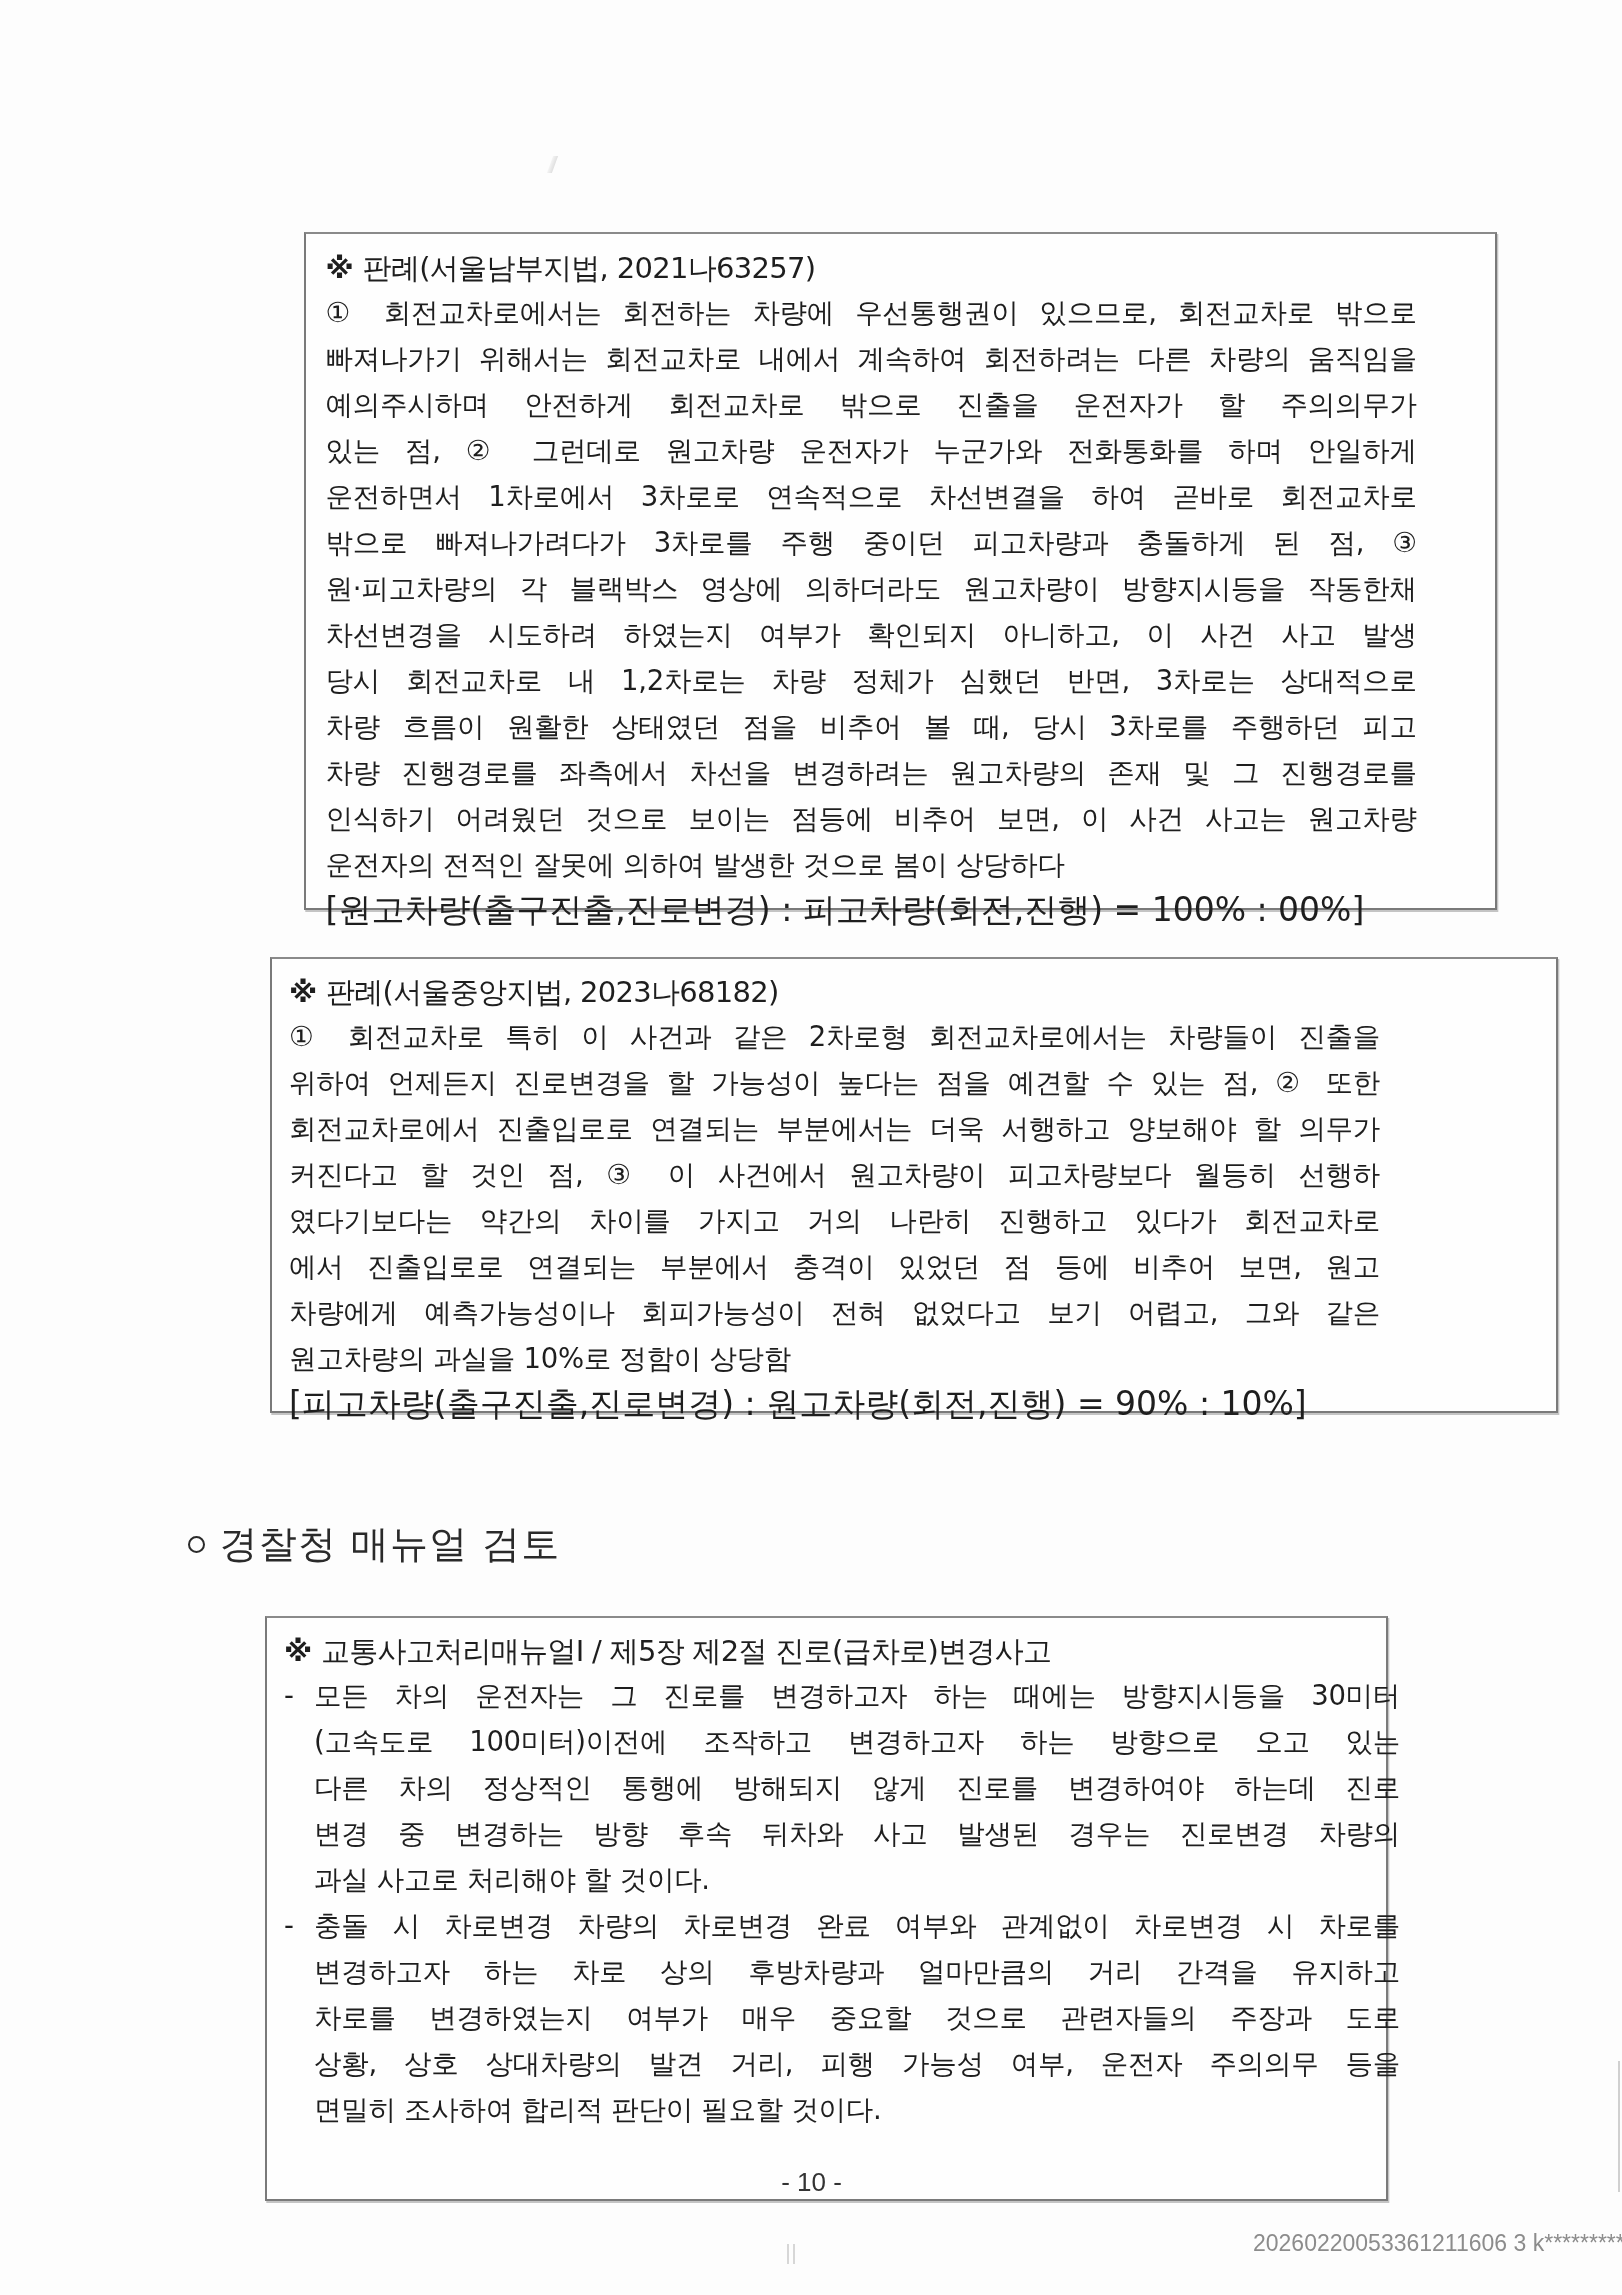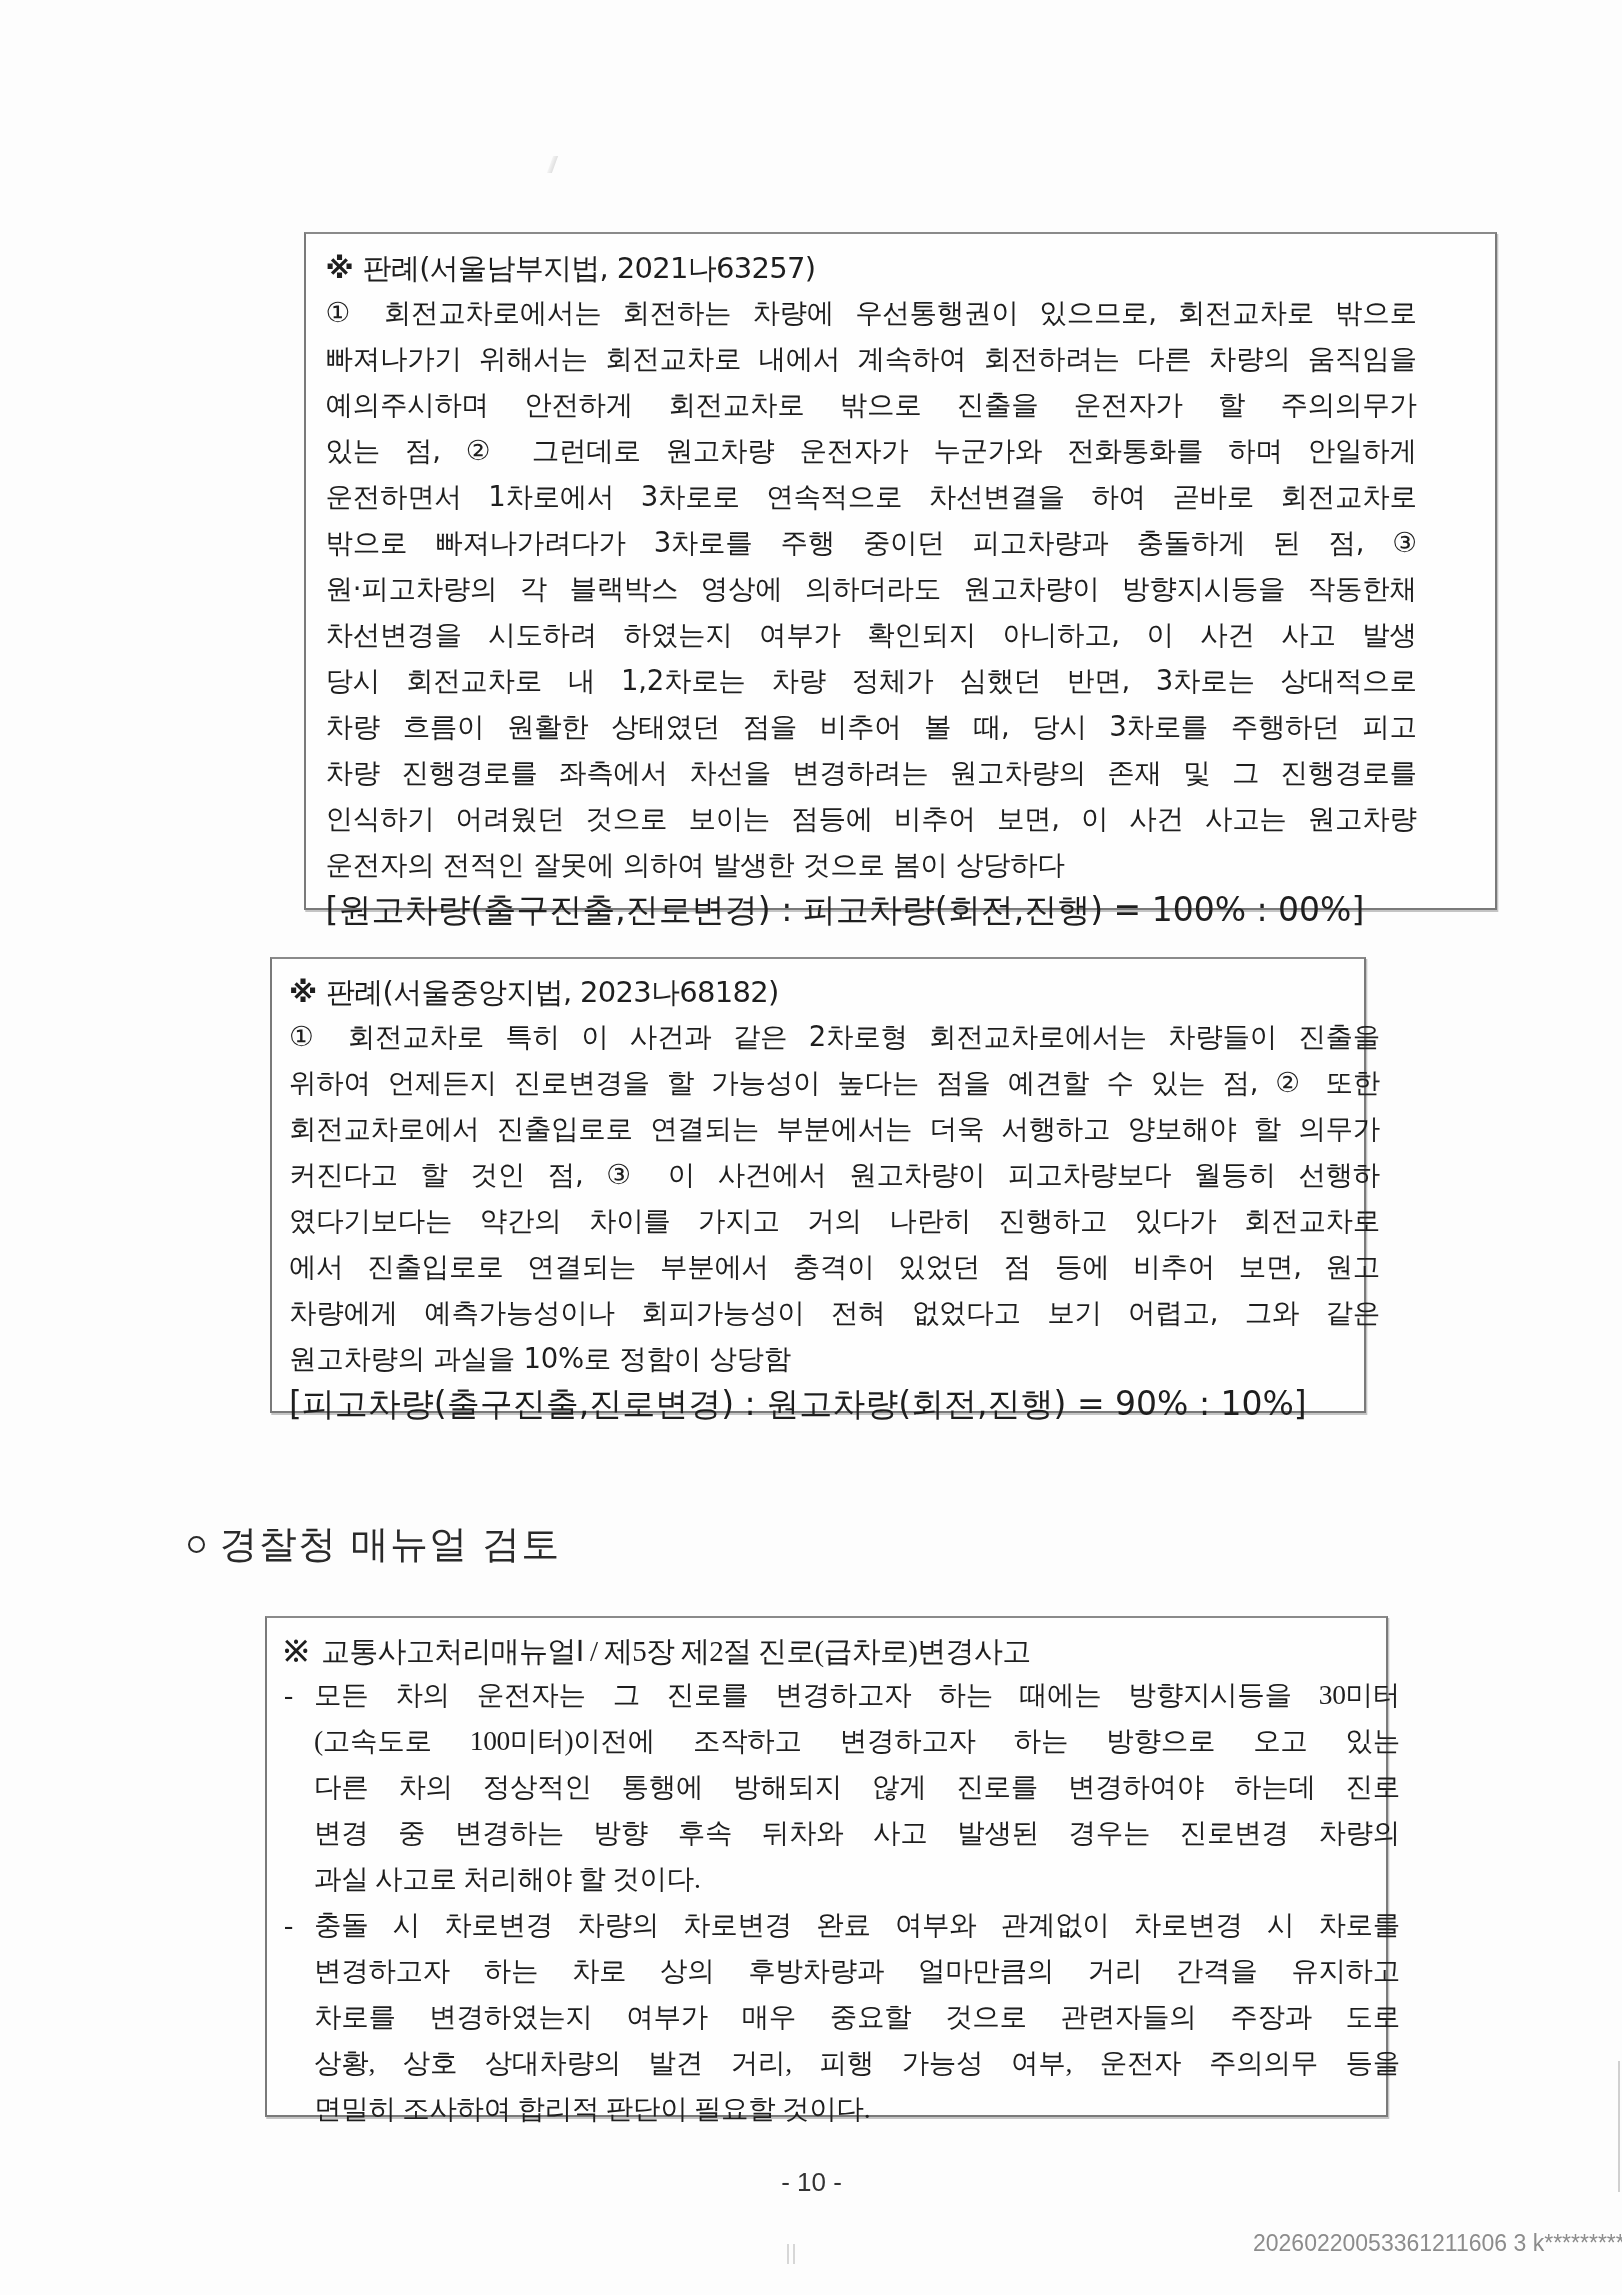--- a/index.html
+++ b/index.html
@@ -20,22 +20,22 @@
     }
     .box {
       position: absolute;
       border: 2px solid #7a7a7a;
       border-top-color: #8a8a8a;
       background: #fefefe;
       box-sizing: border-box;
       box-shadow: 1.3px 2px 0 rgba(90,90,90,0.35);
     }
     #box1 { left: 276px; top: 232px; width: 1193px; height: 678px; padding: 13px 0 0 19.6px; margin-left: 28px; }
-    #box2 { left: 270px; top: 957px; width: 1096px; height: 456px; padding: 11.8px 0 0 17px; }
-    #box3 { left: 265px; top: 1616px; width: 1123px; height: 501px; padding: 11.8px 0 0 17px; font-family: Liberation Serif, serif; }
+    #box2 { left: 270px; top: 957px; width: 1288px; height: 456px; padding: 11.8px 0 0 17px; }
+    #box3 { left: 265px; top: 1616px; width: 1123px; height: 585px; padding: 11.8px 0 0 17px; }
 
     .box-title {
       font-size: 29px;
       height: 42px;
       line-height: 42px;
       letter-spacing: -0.7px;
       white-space: nowrap;
     }
     .box-title .mark { display: inline-block; width: 37px; font-weight: bold; }
     .para {

